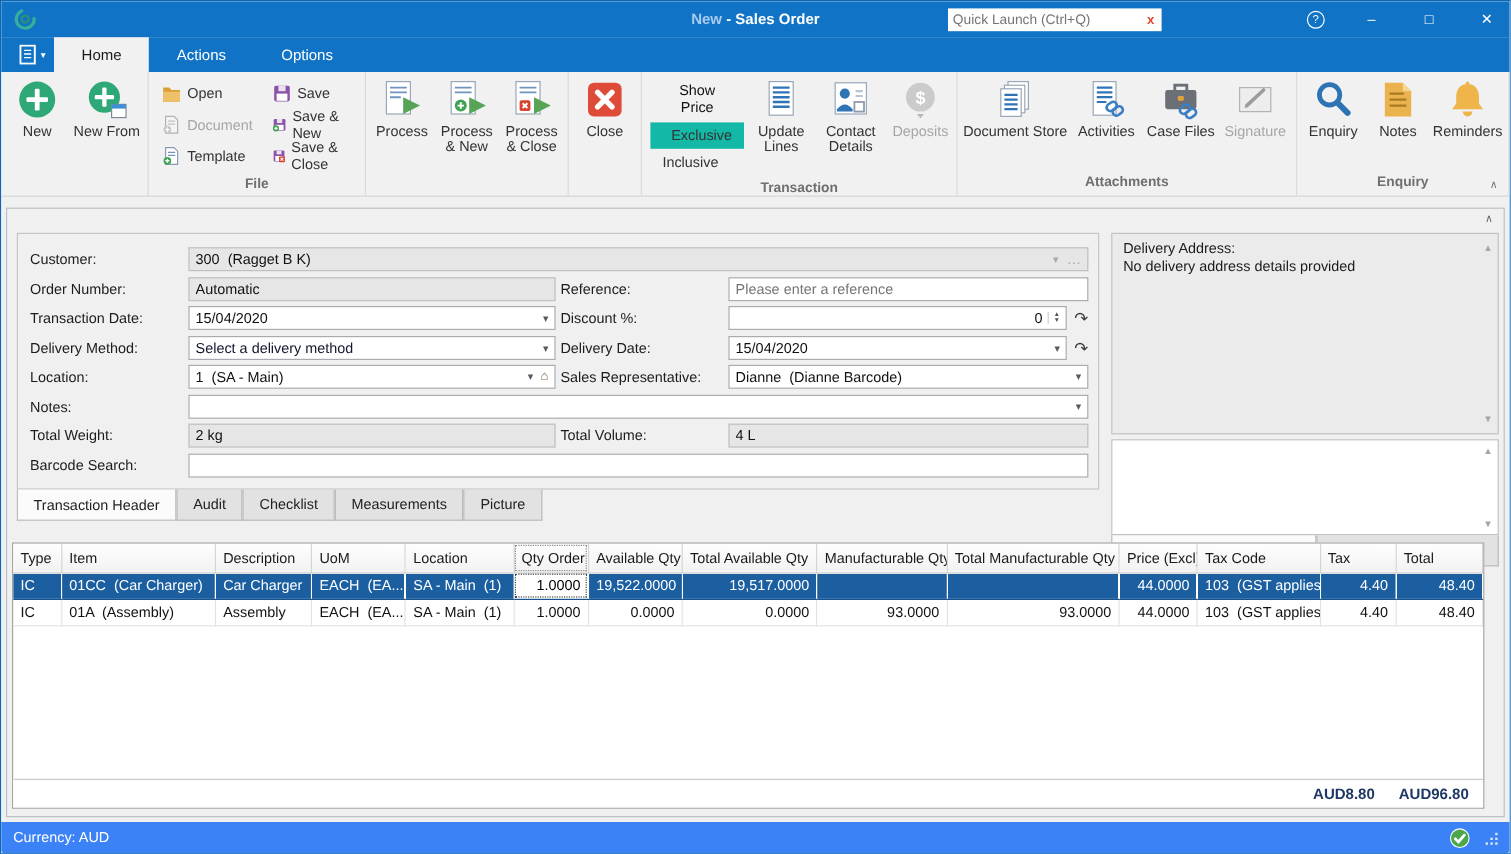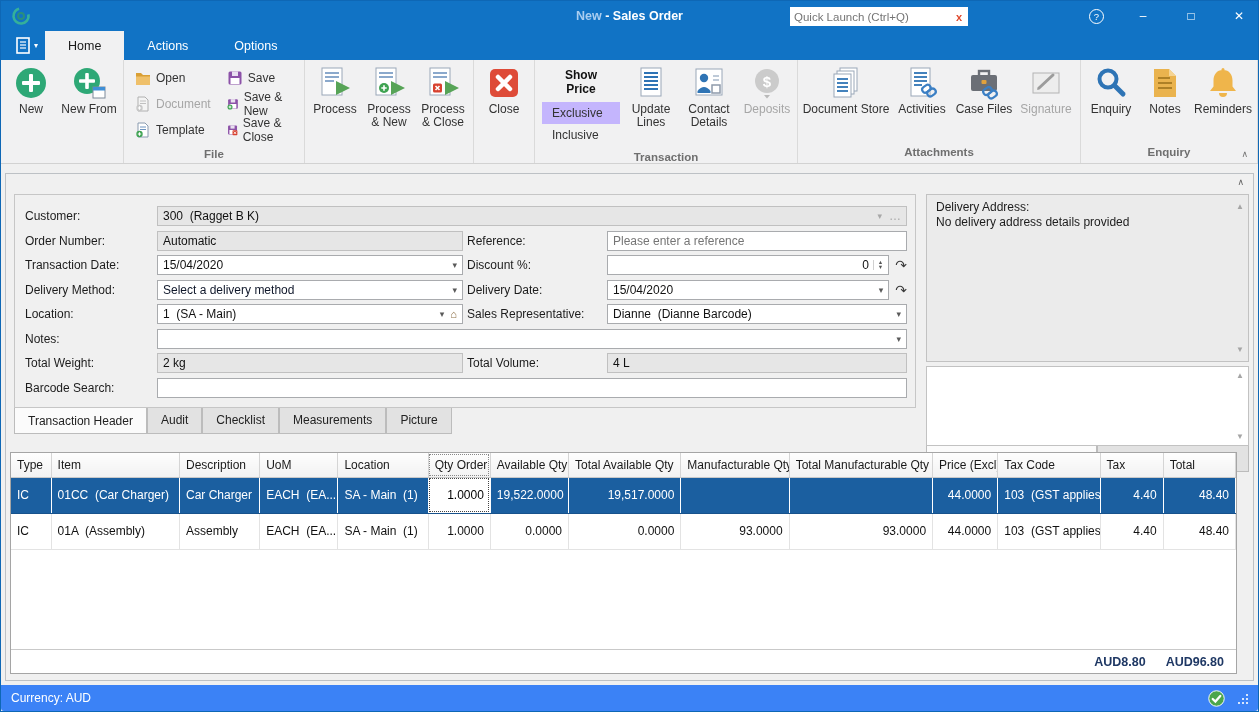--- a/index.html
+++ b/index.html
@@ -39,23 +39,23 @@
   .rgroup .gcap { height: 17px; text-align: center; font-size: 11.5px; font-weight: bold; color: #6f6f6f; }
   .bigbtn { width: 54px; padding-top: 4px; display: flex; flex-direction: column; align-items: center; cursor: pointer; }
   .bigbtn .lbl { font-size: 12px; color: #333; text-align: center; line-height: 13px; margin-top: 3px; }
   .bigbtn.wide { width: 62px; }
   .bigbtn.xwide { width: 90px; }
   .bigbtn.disabled .lbl { color: #a6a6a6; }
   .smallcol { display: flex; flex-direction: column; justify-content: center; padding: 3px 2px; }
   .sbtn { display: flex; align-items: center; gap: 5px; height: 26px; padding: 0 6px; font-size: 12px; color: #333; cursor: pointer; }
   .sbtn.disabled { color: #a6a6a6; }
   .showprice { width: 86px; padding: 3px 4px; }
-  .sp-title { font-size: 12px; font-weight: bold; color: #111; text-align: center; margin: 3px 11px 6px; }
+  .sp-title { font-size: 12px; font-weight: normal; color: #111; text-align: center; margin: 3px 11px 6px; }
   .sp-opt { font-size: 12px; color: #333; padding: 4px 10px; cursor: pointer; }
-  .sp-opt.selected { background: #c4b5fd; }
+  .sp-opt.selected { background: #14b8a6; text-align: right; }
   .ribbon-collapse { position: absolute; right: 10px; bottom: 4px; color: #777; font-size: 9px; cursor: pointer; }
 
   
   .workspace { position: absolute; left: 0; top: 163px; right: 0; bottom: 26px; background: #f0f0f0; }
   .workarea { position: absolute; left: 4px; right: 4px; top: 9px; bottom: 4px;
               border: 1px solid #bdc1c5; background: #f0f0f0; }
   .panel-collapse { position: absolute; right: 9px; top: 3px; color: #666; font-size: 9px; cursor: pointer; }
 
   .formbox { position: absolute; left: 8px; top: 20px; width: 902px; height: 214px;
              border: 1px solid #c6c6c6; padding: 9px 8px 0 10px; }
@@ -99,21 +99,21 @@
 
   
   .gridpanel { position: absolute; left: 4px; right: 16px; top: 278px; height: 222px;
                border: 1px solid #a5a5a5; background: #fff; overflow: hidden; }
   table.grid { width: 100%; border-collapse: collapse; table-layout: fixed; font-size: 12px; }
   table.grid th { background: linear-gradient(#fefefe, #f2f2f2); border-right: 1px solid #d5d5d5;
                   border-bottom: 1px solid #c9c9c9; font-weight: normal; color: #1a1a1a;
                   text-align: left; padding: 4px 6px; height: 24px; white-space: pre; overflow: hidden; }
   table.grid th.focus-col { outline: 1px dotted #888; outline-offset: -2px; }
   table.grid td { border-right: 1px solid #e3e3e3; border-bottom: 1px solid #e3e3e3;
-                  padding: 3px 6px; height: 36px; color: #111; white-space: pre; overflow: hidden; }
+                  padding: 3px 6px; height: 22px; color: #111; white-space: pre; overflow: hidden; }
   table.grid td.num { text-align: right; }
   tr.selected td { background: #1b5fa0; color: #fff; border-right-color: rgba(255,255,255,.3);
                    border-bottom-color: #17528c; }
   tr.selected td.focus-cell { background: #fff; color: #000; outline: 1px dotted #444; outline-offset: -2px; }
   .gfooter { position: absolute; left: 0; right: 0; bottom: 0; height: 24px; background: #fff;
              border-top: 1px solid #c9c9c9; display: flex; align-items: center; justify-content: flex-end;
              gap: 20px; padding-right: 12px; font-size: 12.5px; font-weight: bold; color: #1f3864; }
 
   
   .statusbar { position: absolute; left: 0; right: 0; bottom: 0; height: 26px; background: #3b82f6;

